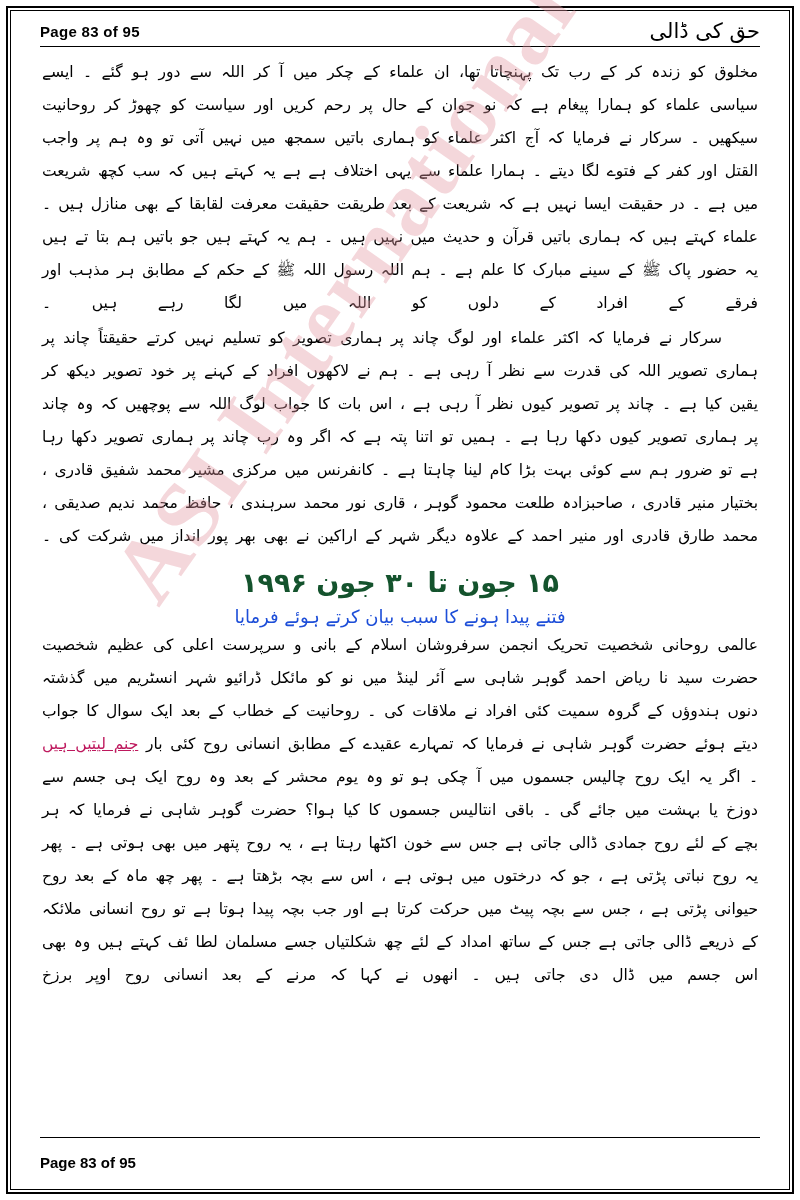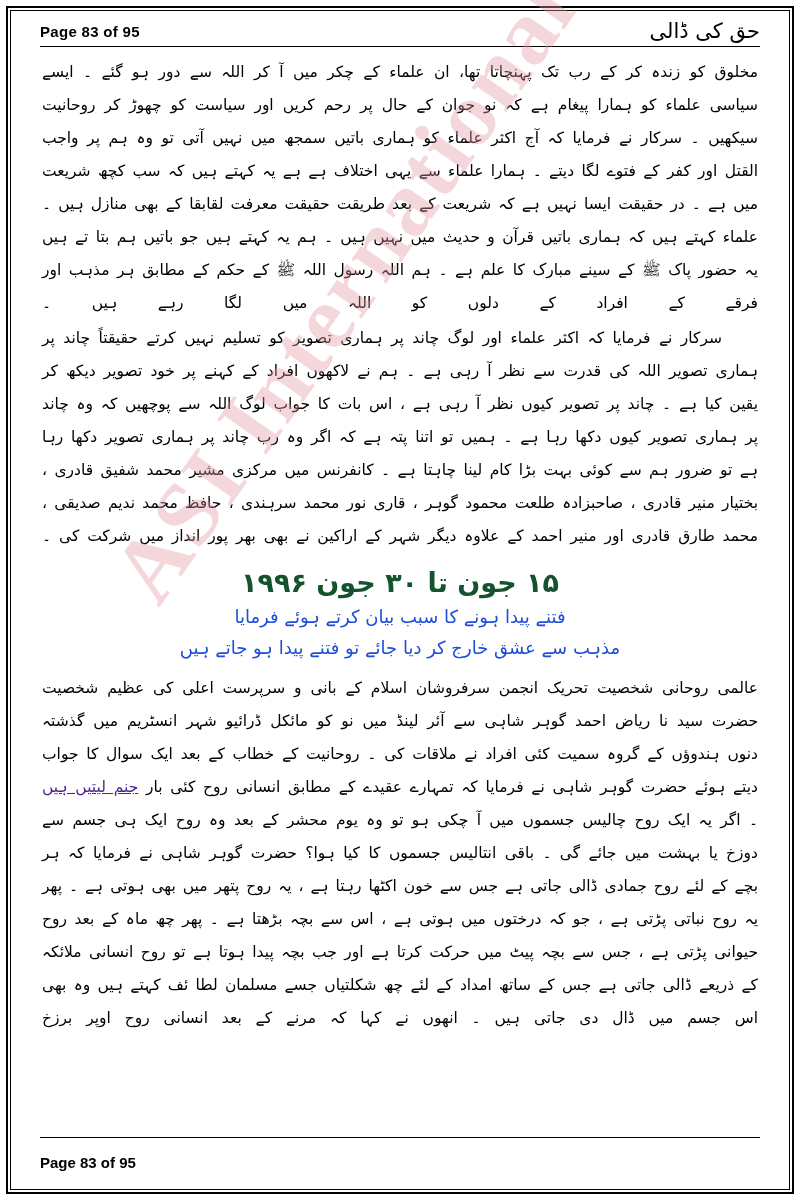--- a/index.html
+++ b/index.html
@@ -145,21 +145,21 @@
     text-align: center;
     text-align-last: center;
     color: #1d4ed8;
     font-size: 18px;
     margin: 4px 0 2px 0;
   }
   .heading-red.second {
     margin: 10px 0 14px 0;
   }
   .link-underline {
-    color: #4c1d95;
+    color: #be185d;
     text-decoration: underline;
   }
 
   
   .watermark {
     position: absolute;
     left: 0;
     top: 0;
     width: 800px;
     height: 1200px;
@@ -194,21 +194,20 @@
     <div class="header-right">حق کی ڈالی</div>
   </div>
   <div class="header-rule"></div>
 
   <div class="content">
     <p class="para">مخلوق کو زندہ کر کے رب تک پہنچاتا تھا، ان علماء کے چکر میں آ کر اللہ سے دور ہو گئے ۔  ایسے سیاسی علماء کو ہمارا پیغام ہے کہ نو جوان کے حال پر رحم کریں اور سیاست کو چھوڑ کر روحانیت سیکھیں ۔ سرکار نے فرمایا کہ آج اکثر علماء کو ہماری باتیں سمجھ میں نہیں آتی تو وہ ہم پر واجب القتل اور کفر کے فتوے لگا دیتے ۔ ہمارا علماء سے یہی اختلاف ہے ہے یہ کہتے ہیں کہ سب کچھ شریعت میں ہے ۔ در حقیقت ایسا نہیں ہے کہ شریعت کے بعد طریقت حقیقت معرفت لقابقا کے بھی منازل ہیں ۔  علماء کہتے ہیں کہ ہماری باتیں قرآن و حدیث میں نہیں ہیں ۔ ہم یہ کہتے ہیں جو باتیں ہم بتا تے ہیں یہ حضور پاک ﷺ کے سینے مبارک کا علم ہے ۔ ہم اللہ رسول اللہ ﷺ کے حکم کے مطابق ہر مذہب اور فرقے کے افراد کے دلوں کو اللہ میں لگا رہے ہیں ۔</p>
     <p class="para indent">سرکار نے فرمایا کہ اکثر علماء اور لوگ چاند پر ہماری تصویر کو تسلیم نہیں کرتے حقیقتاً  چاند پر ہماری تصویر اللہ کی قدرت سے نظر آ رہی ہے ۔  ہم نے لاکھوں افراد کے کہنے پر خود تصویر دیکھ کر یقین کیا ہے ۔  چاند پر تصویر کیوں نظر آ رہی ہے ، اس بات کا جواب لوگ اللہ سے پوچھیں کہ وہ چاند پر ہماری تصویر کیوں دکھا رہا ہے ۔  ہمیں تو اتنا پتہ ہے کہ اگر وہ رب چاند پر ہماری تصویر دکھا رہا ہے تو ضرور ہم سے کوئی بہت بڑا کام لینا چاہتا ہے ۔  کانفرنس میں مرکزی مشیر محمد شفیق قادری ، بختیار منیر قادری ، صاحبزادہ طلعت محمود گوہر ، قاری نور محمد سرہندی ، حافظ محمد ندیم صدیقی ،  محمد طارق قادری اور منیر احمد کے علاوہ دیگر شہر کے اراکین نے بھی بھر پور انداز میں شرکت کی ۔</p>
 
     <div class="heading-blue">۱۵ جون تا ۳۰ جون ۱۹۹۶</div>
     <div class="heading-red">فتنے پیدا ہونے کا سبب بیان کرتے ہوئے فرمایا</div>
-    <div class="heading-red second">مذہب سے عشق خارج کر دیا جائے تو فتنے پیدا ہو جاتے ہیں</div>
 
     <p class="para"><span>عالمی روحانی شخصیت تحریک انجمن سرفروشان اسلام کے بانی و سرپرست اعلی کی عظیم شخصیت حضرت سید نا ریاض احمد گوہر شاہی سے آئر لینڈ میں نو کو مائکل ڈرائیو شہر انسٹریم میں گذشتہ دنوں ہندوؤں کے گروہ سمیت کئی افراد نے ملاقات کی ۔ روحانیت کے خطاب کے بعد ایک سوال کا جواب دیتے ہوئے حضرت گوہر شاہی نے فرمایا کہ تمہارے عقیدے کے مطابق انسانی روح کئی بار </span><span class="link-underline">جنم لیتیں ہیں</span><span> ۔  اگر یہ ایک روح چالیس جسموں میں آ چکی ہو تو وہ یوم محشر کے بعد وہ روح ایک ہی جسم سے دوزخ یا بہشت میں جائے گی ۔  باقی انتالیس جسموں کا کیا ہوا؟  حضرت گوہر شاہی نے فرمایا کہ ہر بچے کے لئے روح جمادی ڈالی جاتی ہے جس سے خون اکٹھا رہتا ہے ،  یہ روح پتھر میں بھی ہوتی ہے ۔ پھر یہ روح نباتی پڑتی ہے ،  جو کہ درختوں میں ہوتی ہے ، اس سے بچہ بڑھتا ہے ۔  پھر چھ ماہ کے بعد روح حیوانی پڑتی ہے ،  جس سے بچہ پیٹ میں حرکت کرتا ہے اور جب بچہ پیدا ہوتا ہے تو روح انسانی ملائکہ کے ذریعے ڈالی جاتی ہے جس کے ساتھ امداد کے لئے چھ شکلتیاں جسے مسلمان لطا ئف کہتے ہیں وہ بھی اس جسم میں ڈال دی جاتی ہیں ۔  انھوں نے کہا کہ مرنے کے بعد انسانی روح اوپر برزخ</span></p>
   </div>
 
   <div class="footer-rule"></div>
   <div class="footer">
     <div class="footer-left">Page 83 of 95</div>
   </div>
 
   <div class="watermark">

